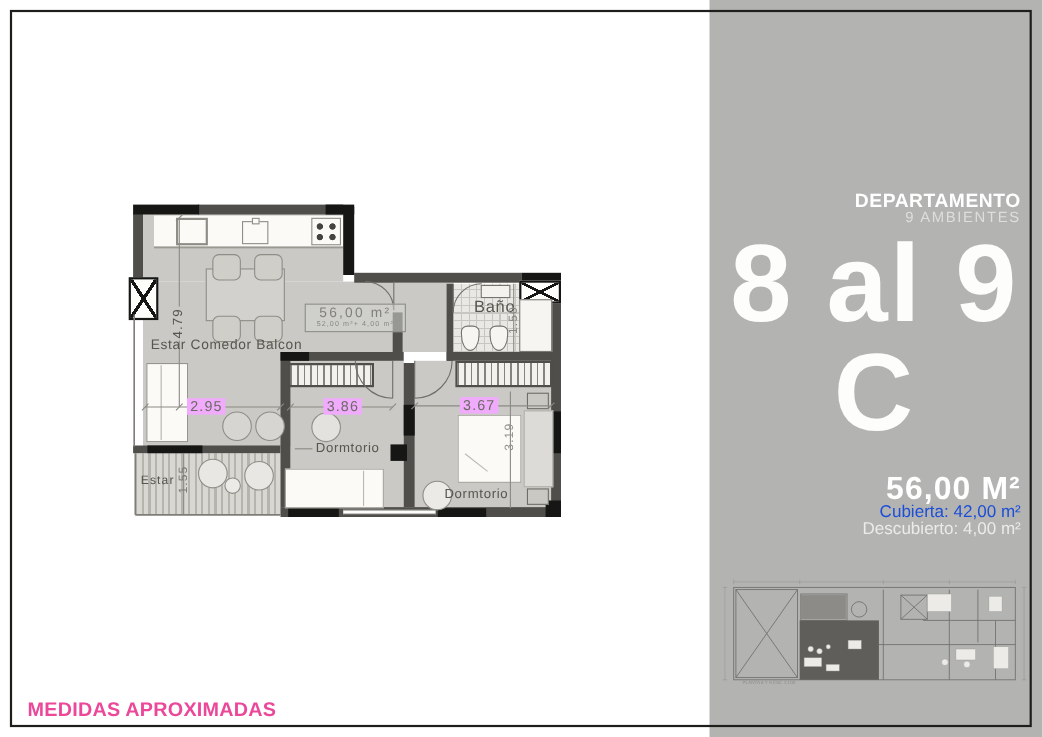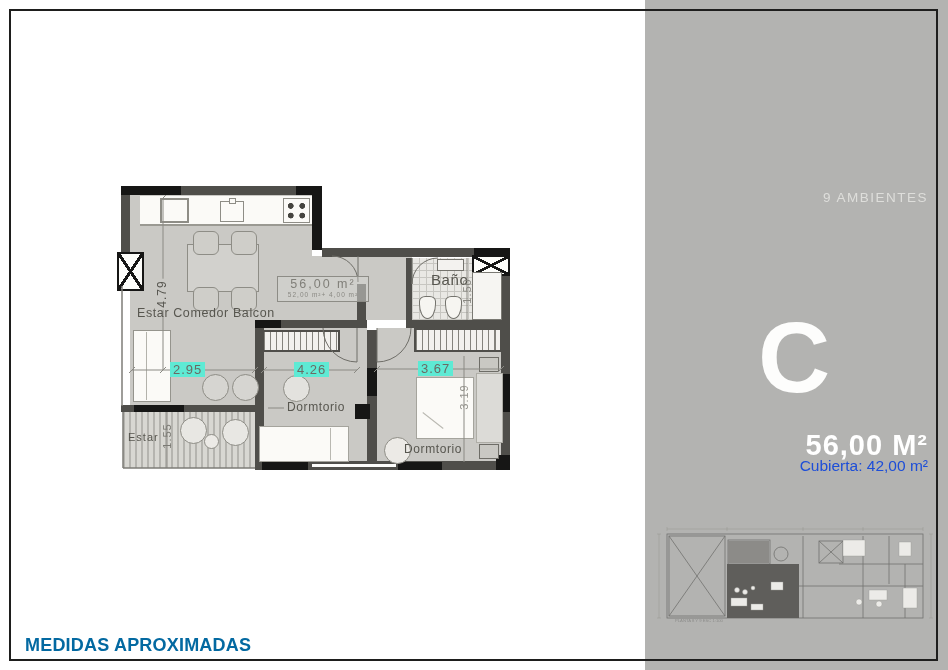--- a/index.html
+++ b/index.html
@@ -13,37 +13,37 @@
   
   .floor{position:absolute;background:#cac9c5;}
   .w{position:absolute;background:#4f4e4a;}
   .wb{position:absolute;background:#161615;}
   .xbox{position:absolute;border:2px solid #161615;background:
     linear-gradient(to top right,transparent 46%,#161615 46%,#161615 54%,transparent 54%),
     linear-gradient(to bottom right,transparent 46%,#161615 46%,#161615 54%,transparent 54%),#fdfdfa;}
   .furn{position:absolute;background:#fbfaf7;border:1.5px solid #8e8d86;box-sizing:border-box;}
   .circ{position:absolute;border:1.5px solid #8e8d86;border-radius:50%;background:#d6d5d1;box-sizing:border-box;}
   .lbl{position:absolute;color:#57564f;letter-spacing:0.6px;white-space:nowrap;}
-  .dim{position:absolute;color:#6b6a64;font-size:13px;letter-spacing:1px;background:#5eead4;
+  .dim{position:absolute;color:#6b6a64;font-size:13px;letter-spacing:1px;background:#f0abfc;
        padding:0 3px;white-space:nowrap;}
   .dimv{position:absolute;color:#7c7b75;font-size:11px;letter-spacing:1px;background:#cac9c5;
         padding:0 2px;white-space:nowrap;transform:rotate(-90deg);transform-origin:center;}
   #bath-floor{position:absolute;background-color:#e9e8e4;background-image:
      repeating-linear-gradient(0deg,#c7c6c1 0 1px,transparent 1px 7px),
      repeating-linear-gradient(90deg,#c7c6c1 0 1px,transparent 1px 7px);}
   #balcony-floor{position:absolute;background:repeating-linear-gradient(90deg,#b5b4af 0 2px,#d8d7d2 2px 6px);}
   .ward{position:absolute;border:2px solid #4f4e4a;box-sizing:border-box;
         background:repeating-linear-gradient(90deg,#84837d 0 1.5px,#f2f1ee 1.5px 6px);}
   .areabox{position:absolute;border:1px solid #8d8c86;background:rgba(212,211,207,.55);
            text-align:center;color:#807f79;}
   
   .side{position:absolute;color:#ffffff;text-align:right;right:20px;white-space:nowrap;}
   #unit-range,#unit-letter{position:absolute;left:645px;width:300px;text-align:center;color:#fdfdfc;
      font-size:100px;font-weight:bold;line-height:1;letter-spacing:2px;}
-  #footer{position:absolute;left:25px;top:635px;font-size:18px;font-weight:bold;color:#0369a1;letter-spacing:0.2px;}
+  #footer{position:absolute;left:25px;top:635px;font-size:18px;font-weight:bold;color:#ec4899;letter-spacing:0.2px;}
 </style>
 </head>
 <body>
 
 <div id="page">
 
   <div id="panel"></div>
 
   <div>
 
@@ -167,32 +167,35 @@
       <div style="font-size:6.5px;line-height:7px;letter-spacing:1px;color:#8a8983;">52,00 m²+ 4,00 m²</div>
     </div>
 
     <div class="lbl" style="left:137px;top:306px;font-size:12.5px;">Estar Comedor Balcon</div>
     <div class="lbl" style="left:431px;top:271px;font-size:15px;">Baño</div>
     <div class="lbl" style="left:287px;top:400px;font-size:12px;">Dormtorio</div>
     <div class="lbl" style="left:404px;top:442px;font-size:12px;">Dormtorio</div>
     <div class="lbl" style="left:128px;top:431px;font-size:11px;letter-spacing:1px;">Estar</div>
 
     <div class="dim" style="left:170px;top:362px;">2.95</div>
-    <div class="dim" style="left:294px;top:362px;">4.26</div>
+    <div class="dim" style="left:294px;top:362px;">3.86</div>
     <div class="dim" style="left:418px;top:361px;">3.67</div>
     <div class="dimv" style="left:146px;top:287px;font-size:12px;color:#56554f;">4.79</div>
     <div class="dimv" style="left:449px;top:391px;color:#93928c;background:transparent;">3.19</div>
     <div class="dimv" style="left:152px;top:430px;background:transparent;">1.55</div>
     <div class="dimv" style="left:452px;top:285px;background:transparent;color:#8a8983;">1.50</div>
   </div>
 
+  <div class="side" style="top:172px;font-size:17.5px;font-weight:bold;letter-spacing:0.5px;">DEPARTAMENTO</div>
   <div class="side" style="top:190px;font-size:13.5px;color:#dededb;letter-spacing:1.5px;">9 AMBIENTES</div>
+  <div id="unit-range" style="top:208px;">8 al 9</div>
   <div id="unit-letter" style="top:307px;">C</div>
   <div class="side" style="top:429px;font-size:29px;font-weight:bold;letter-spacing:1px;">56,00 M²</div>
   <div class="side" style="top:457px;font-size:15.5px;color:#1d4ed8;">Cubierta: 42,00 m²</div>
+  <div class="side" style="top:472px;font-size:15.5px;color:#ebebe8;">Descubierto: 4,00 m²</div>
 
   <svg class="abs" style="left:653px;top:524px;" width="284" height="100" viewBox="0 0 284 100">
     <g fill="none" stroke="#71716f" stroke-width="0.8">
       <rect x="14" y="10" width="256" height="84"></rect>
       <rect x="16" y="12" width="56" height="80"></rect>
       <line x1="16" y1="12" x2="72" y2="92"></line>
         <line x1="72" y1="12" x2="16" y2="92"></line>
       <rect x="166" y="17" width="24" height="22"></rect>
       <line x1="166" y1="17" x2="190" y2="39"></line>
         <line x1="190" y1="17" x2="166" y2="39"></line>

